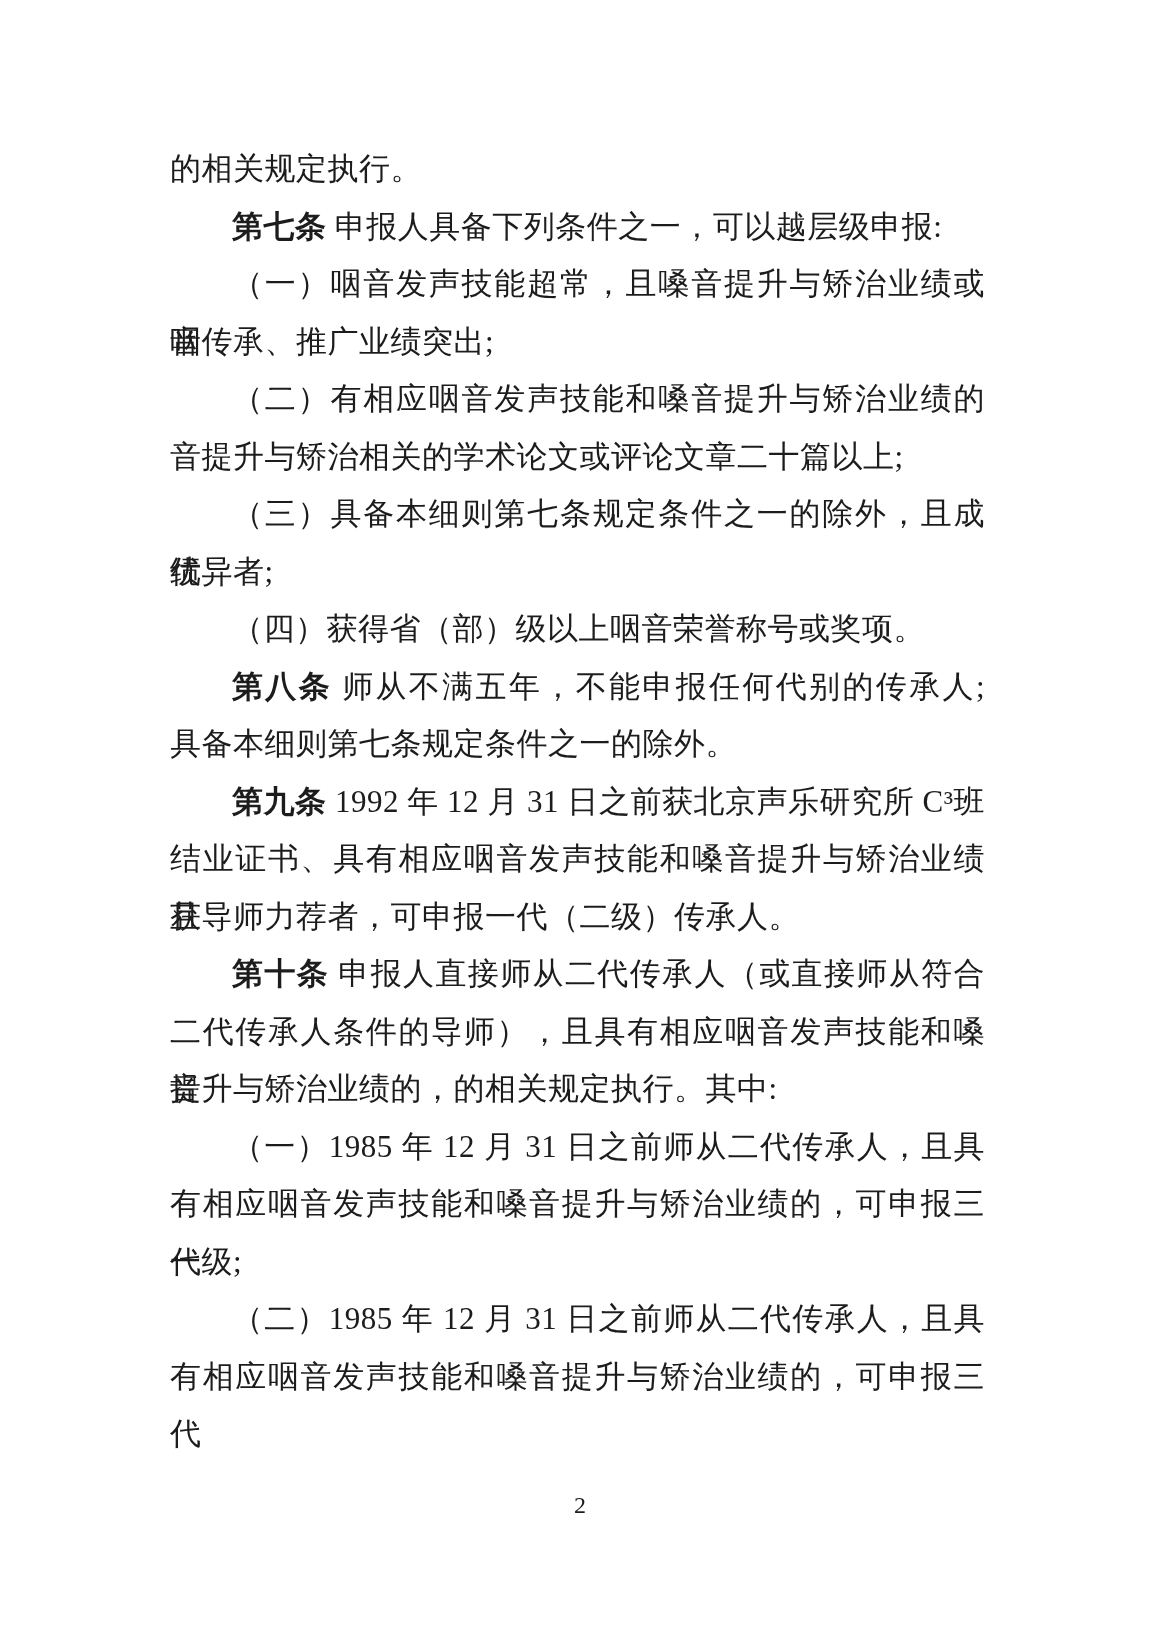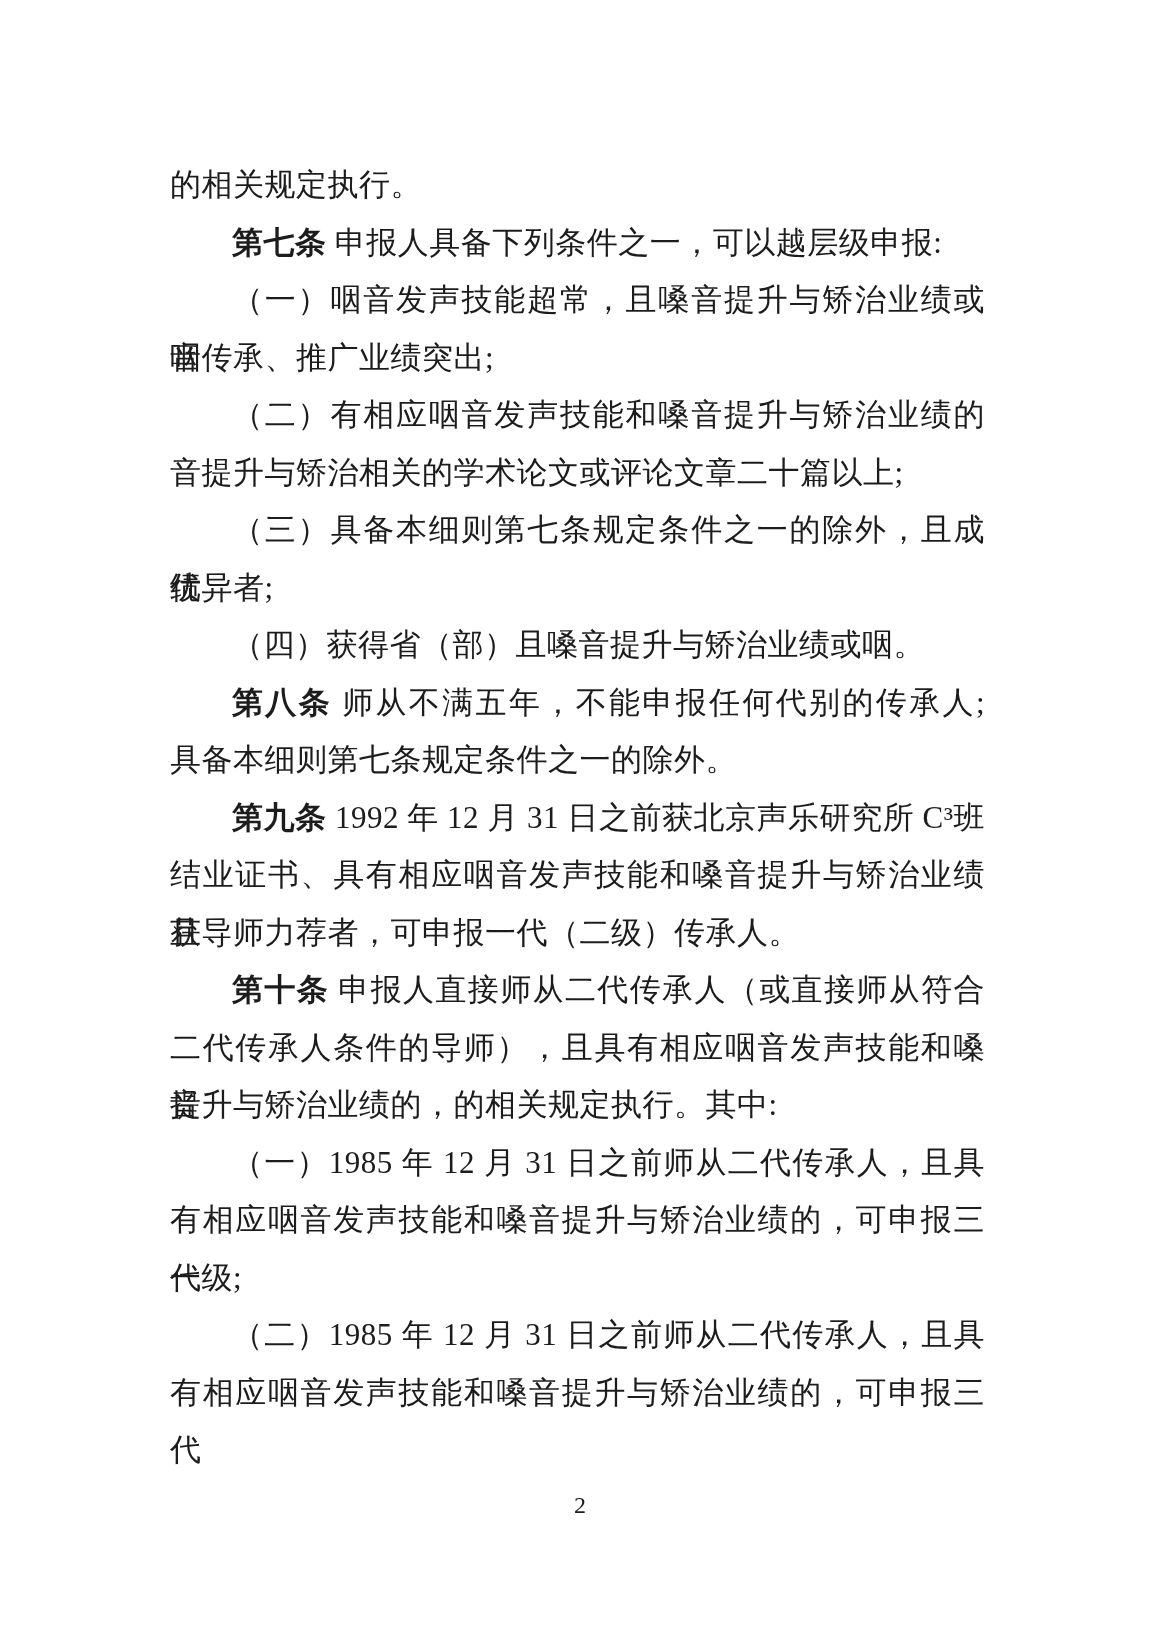--- a/index.html
+++ b/index.html
@@ -11,21 +11,21 @@
     height: 1640px;
     background: #ffffff;
     position: relative;
     font-family: "Liberation Serif", "DejaVu Serif", serif;
     color: #1c1c1c;
     overflow: hidden;
   }
   .doc-body {
     position: absolute;
     left: 170px;
-    top: 156px;
+    top: 140px;
     width: 815px;
     font-size: 31px;
   }
   .line {
     height: 57.5px;
     line-height: 57.5px;
     white-space: normal;
     letter-spacing: 0.5px;
   }
   .line.indent {
@@ -53,21 +53,21 @@
 
 <div class="doc-body" id="doc-body">
     <div class="line">的相关规定执行。</div>
     <div class="line indent"><span class="art">第七条</span> 申报人具备下列条件之一，可以越层级申报:</div>
     <div class="line indent fill">（一）咽音发声技能超常，且嗓音提升与矫治业绩或咽</div>
     <div class="line">音传承、推广业绩突出;</div>
     <div class="line indent fill">（二）有相应咽音发声技能和嗓音提升与矫治业绩的</div>
     <div class="line">音提升与矫治相关的学术论文或评论文章二十篇以上;</div>
     <div class="line indent fill">（三）具备本细则第七条规定条件之一的除外，且成绩</div>
     <div class="line">优异者;</div>
-    <div class="line indent">（四）获得省（部）且嗓音提升与矫治业绩或咽。</div>
+    <div class="line indent">（四）获得省（部）级以上咽音荣誉称号或奖项。</div>
     <div class="line indent fill"><span class="art">第八条</span> 师从不满五年，不能申报任何代别的传承人;</div>
     <div class="line">具备本细则第七条规定条件之一的除外。</div>
     <div class="line indent fill"><span class="art">第九条</span> 1992 年 12 月 31 日之前获北京声乐研究所 C³班</div>
     <div class="line fill">结业证书、具有相应咽音发声技能和嗓音提升与矫治业绩且</div>
     <div class="line">获导师力荐者，可申报一代（二级）传承人。</div>
     <div class="line indent fill"><span class="art">第十条</span> 申报人直接师从二代传承人（或直接师从符合</div>
     <div class="line fill">二代传承人条件的导师），且具有相应咽音发声技能和嗓音</div>
     <div class="line">提升与矫治业绩的，的相关规定执行。其中:</div>
     <div class="line indent fill">（一）1985 年 12 月 31 日之前师从二代传承人，且具</div>
     <div class="line fill">有相应咽音发声技能和嗓音提升与矫治业绩的，可申报三代</div>

